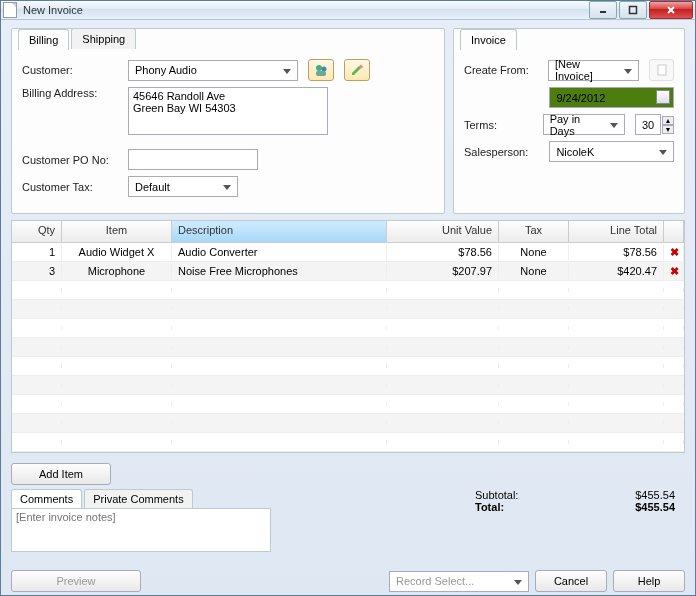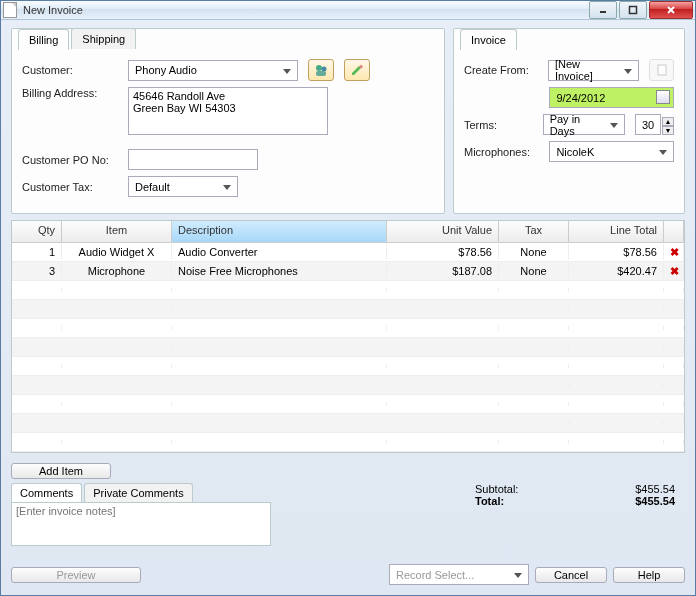--- a/index.html
+++ b/index.html
@@ -36,43 +36,43 @@
 .gc { border-right: 1px solid #eee; padding: 2px 6px; overflow: hidden; white-space: nowrap; }
 .col-qty { width: 50px; text-align: right; }
 .col-item { width: 110px; text-align: center; }
 .col-desc { flex: 1; text-align: left; }
 .col-uv { width: 80px; text-align: right; margin-left: 32px; }
 .col-tax { width: 70px; text-align: center; }
 .col-lt { width: 95px; text-align: right; }
 .col-del { width: 20px; text-align: center; color: #c00; font-weight: bold; cursor: pointer; }
 .below-grid { display: flex; flex-direction: column; }
 .btn-row { display: flex; gap: 6px; margin: 4px 0; }
-.btn { height: 16px; padding: 0 14px; border: 1px solid #aab; background: linear-gradient(#fdfdfd, #e8e8e8); border-radius: 3px; cursor: pointer; display: inline-flex; align-items: center; justify-content: center; }
+.btn { height: 22px; padding: 0 14px; border: 1px solid #aab; background: linear-gradient(#fdfdfd, #e8e8e8); border-radius: 3px; cursor: pointer; display: inline-flex; align-items: center; justify-content: center; }
 .btn.disabled { color: #999; }
 .comments-row { display: flex; gap: 10px; align-items: flex-start; }
 .comments-box { width: 260px; }
 .small-tabs { display: flex; }
 .small-tab { padding: 3px 8px; border: 1px solid #bcc; border-bottom: none; background: #f2f2f2; border-radius: 3px 3px 0 0; margin-right: 2px; cursor: pointer; }
 .small-tab.active { background: #fff; }
 .notes { width: 260px; height: 44px; border: 1px solid #bcc; resize: none; color: #888; padding: 2px 4px; }
 .totals { margin-left: auto; text-align: right; padding-right: 10px; }
 .totals .line { display: flex; gap: 40px; justify-content: flex-end; }
 .totals .lbl { width: 80px; text-align: left; }
 .totals .val { width: 80px; }
 .totals .bold { font-weight: bold; }
 .footer { display: flex; gap: 6px; padding: 6px 10px 10px; align-items: center; }
 .footer .spacer { flex: 1; }
 .footer .wide { width: 130px; }
 .tri { position: absolute; right: 6px; top: 8px; width: 0; height: 0; border-left: 4px solid transparent; border-right: 4px solid transparent; border-top: 5px solid #555; pointer-events: none; }
 .select-like { position: relative; border: 1px solid #aab; background: #fff; height: 21px; display: inline-flex; align-items: center; padding: 0 18px 0 6px; cursor: pointer; }
-.spin { display: inline-flex; align-items: flex-end; }
+.spin { display: inline-flex; align-items: center; }
 .spin input { width: 26px; text-align: center; }
 .spin-btns { display: flex; flex-direction: column; margin-left: 1px; }
 .spin-btns div { width: 12px; height: 9px; border: 1px solid #aab; background: #eee; font-size: 7px; line-height: 7px; text-align: center; cursor: pointer; }
-.date-box { position: relative; border: 1px solid #aab; height: 21px; width: 128px; display: inline-flex; align-items: center; padding: 0 20px 0 6px; background: #bef264; cursor: pointer; }
+.date-box { position: relative; border: 1px solid #aab; height: 21px; width: 128px; display: inline-flex; align-items: center; padding: 0 20px 0 6px; background: #4d7c0f; cursor: pointer; }
 .cal-icon { position: absolute; right: 3px; top: 2px; width: 14px; height: 14px; border: 1px solid #888; background: linear-gradient(#fff, #dde); }
 svg { display: block; }
 </style>
 </head>
 <body>
 
 <div class="window">
   <div class="titlebar">
     <div class="doc-icon"></div>
     <div class="title">New Invoice</div>
@@ -173,21 +173,21 @@
           </div>
           <div class="spin">
             <input type="text" value="30" style="">
             <div class="spin-btns">
               <div>▲</div>
               <div>▼</div>
             </div>
           </div>
         </div>
         <div class="field-row">
-          <label>Microphones:</label>
+          <label>Salesperson:</label>
           <div class="select-like" style="width:128px">
             <span>NicoleK</span>
             <div class="tri"></div>
           </div>
         </div>
       </div>
     </div>
 
     <div class="grid-wrap">
       <div class="grid-head">
@@ -206,21 +206,21 @@
             <div class="gc col-desc">Audio Converter</div>
             <div class="gc col-uv">$78.56</div>
             <div class="gc col-tax">None</div>
             <div class="gc col-lt">$78.56</div>
             <div class="gc col-del">✖</div>
           </div>
           <div class="gr">
             <div class="gc col-qty">3</div>
             <div class="gc col-item">Microphone</div>
             <div class="gc col-desc">Noise Free Microphones</div>
-            <div class="gc col-uv">$187.08</div>
+            <div class="gc col-uv">$207.97</div>
             <div class="gc col-tax">None</div>
             <div class="gc col-lt">$420.47</div>
             <div class="gc col-del">✖</div>
           </div>
           <div class="gr">
             <div class="gc col-qty"></div>
             <div class="gc col-item"></div>
             <div class="gc col-desc"></div>
             <div class="gc col-uv"></div>
             <div class="gc col-tax"></div>

